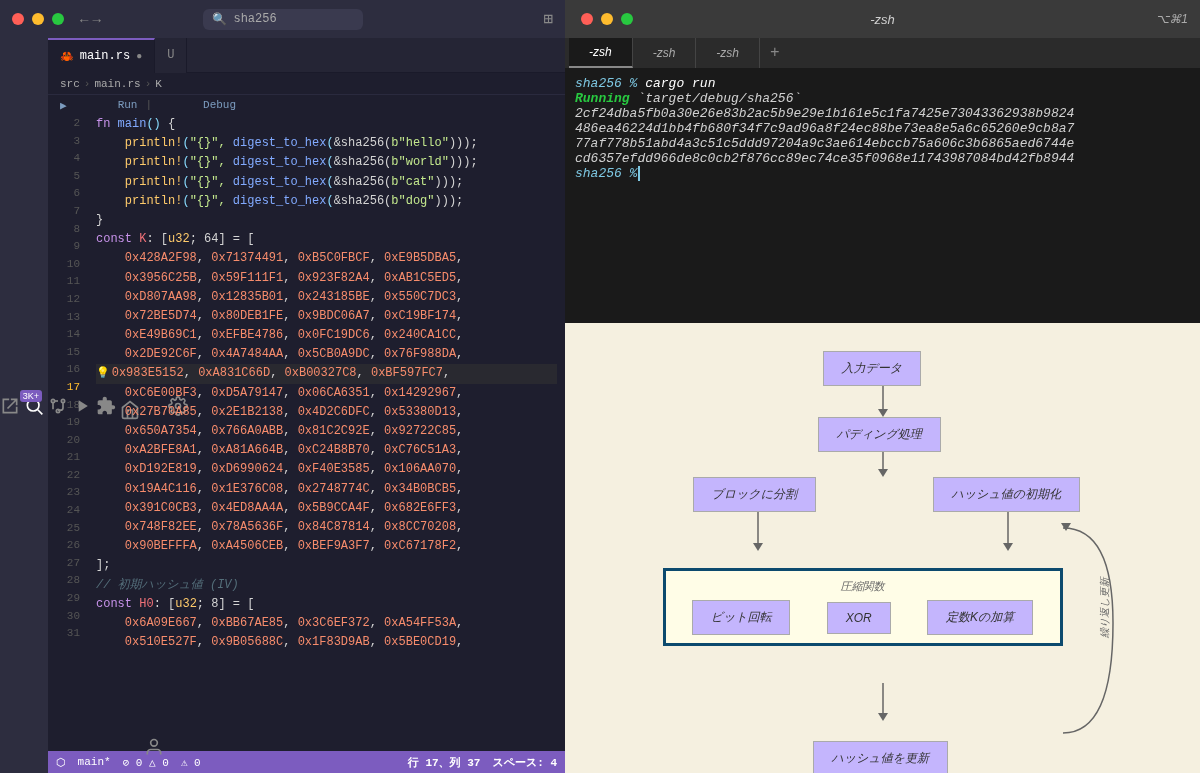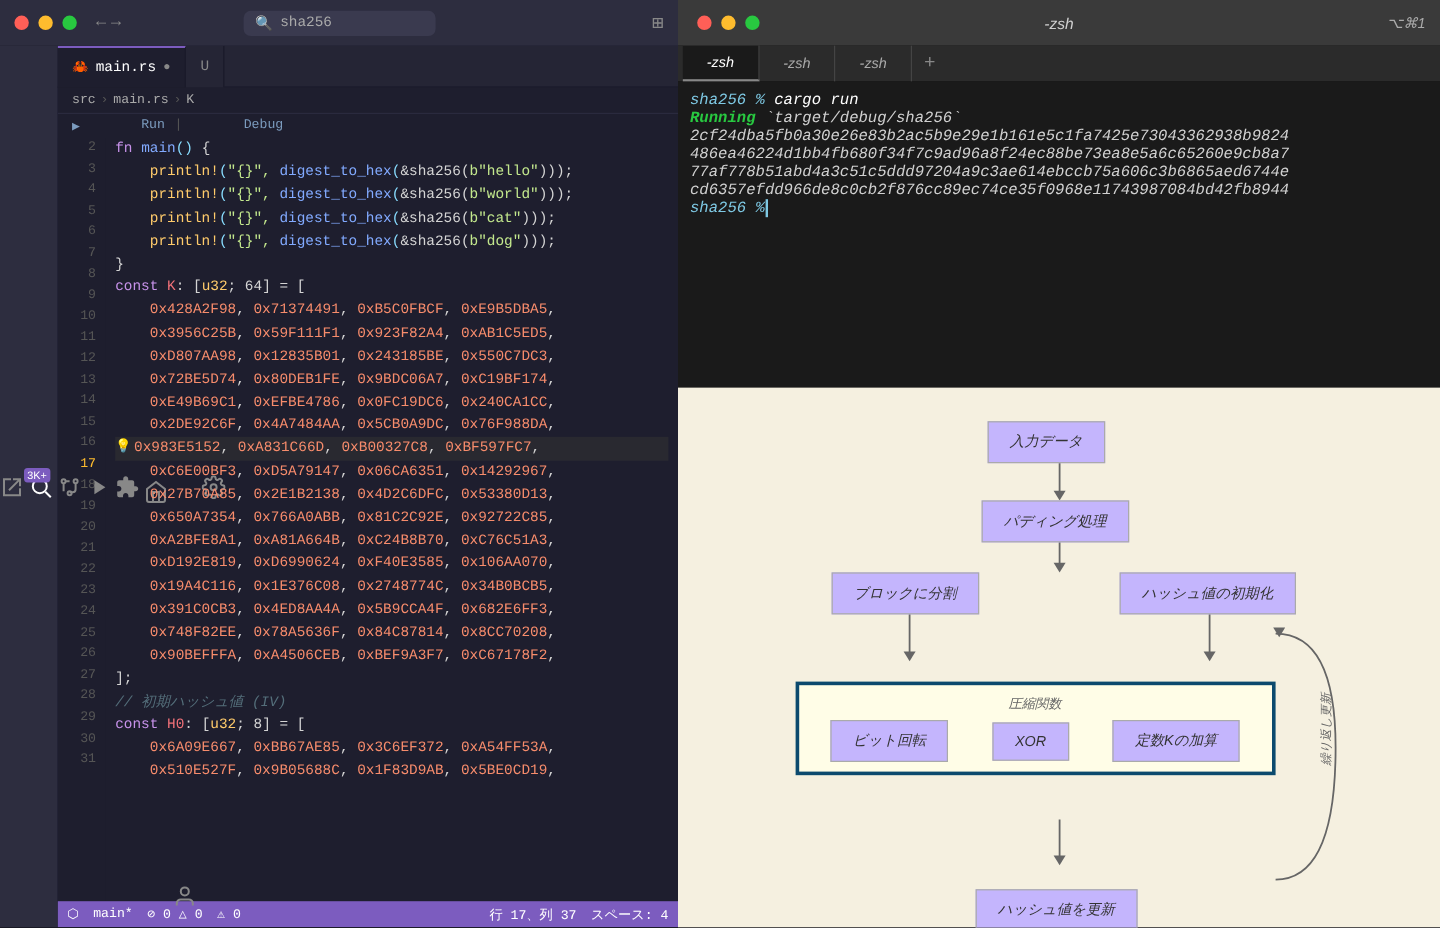--- a/index.html
+++ b/index.html
@@ -230,21 +230,21 @@
     .status-bar {
       height: 22px;
       background: #7c5cbf;
       display: flex;
       align-items: center;
       padding: 0 8px;
       gap: 12px;
       font-size: 11px;
       color: #fff;
     }
-    .status-right { margin-left: auto; display: flex; gap: 12px; }
+    .status-right { margin-left: auto; display: flex; gap: 12px; font-weight: bold; }
 
     
     .right-panel {
       width: 635px;
       height: 773px;
       display: flex;
       flex-direction: column;
       background: #000;
       font-style: italic;
     }

